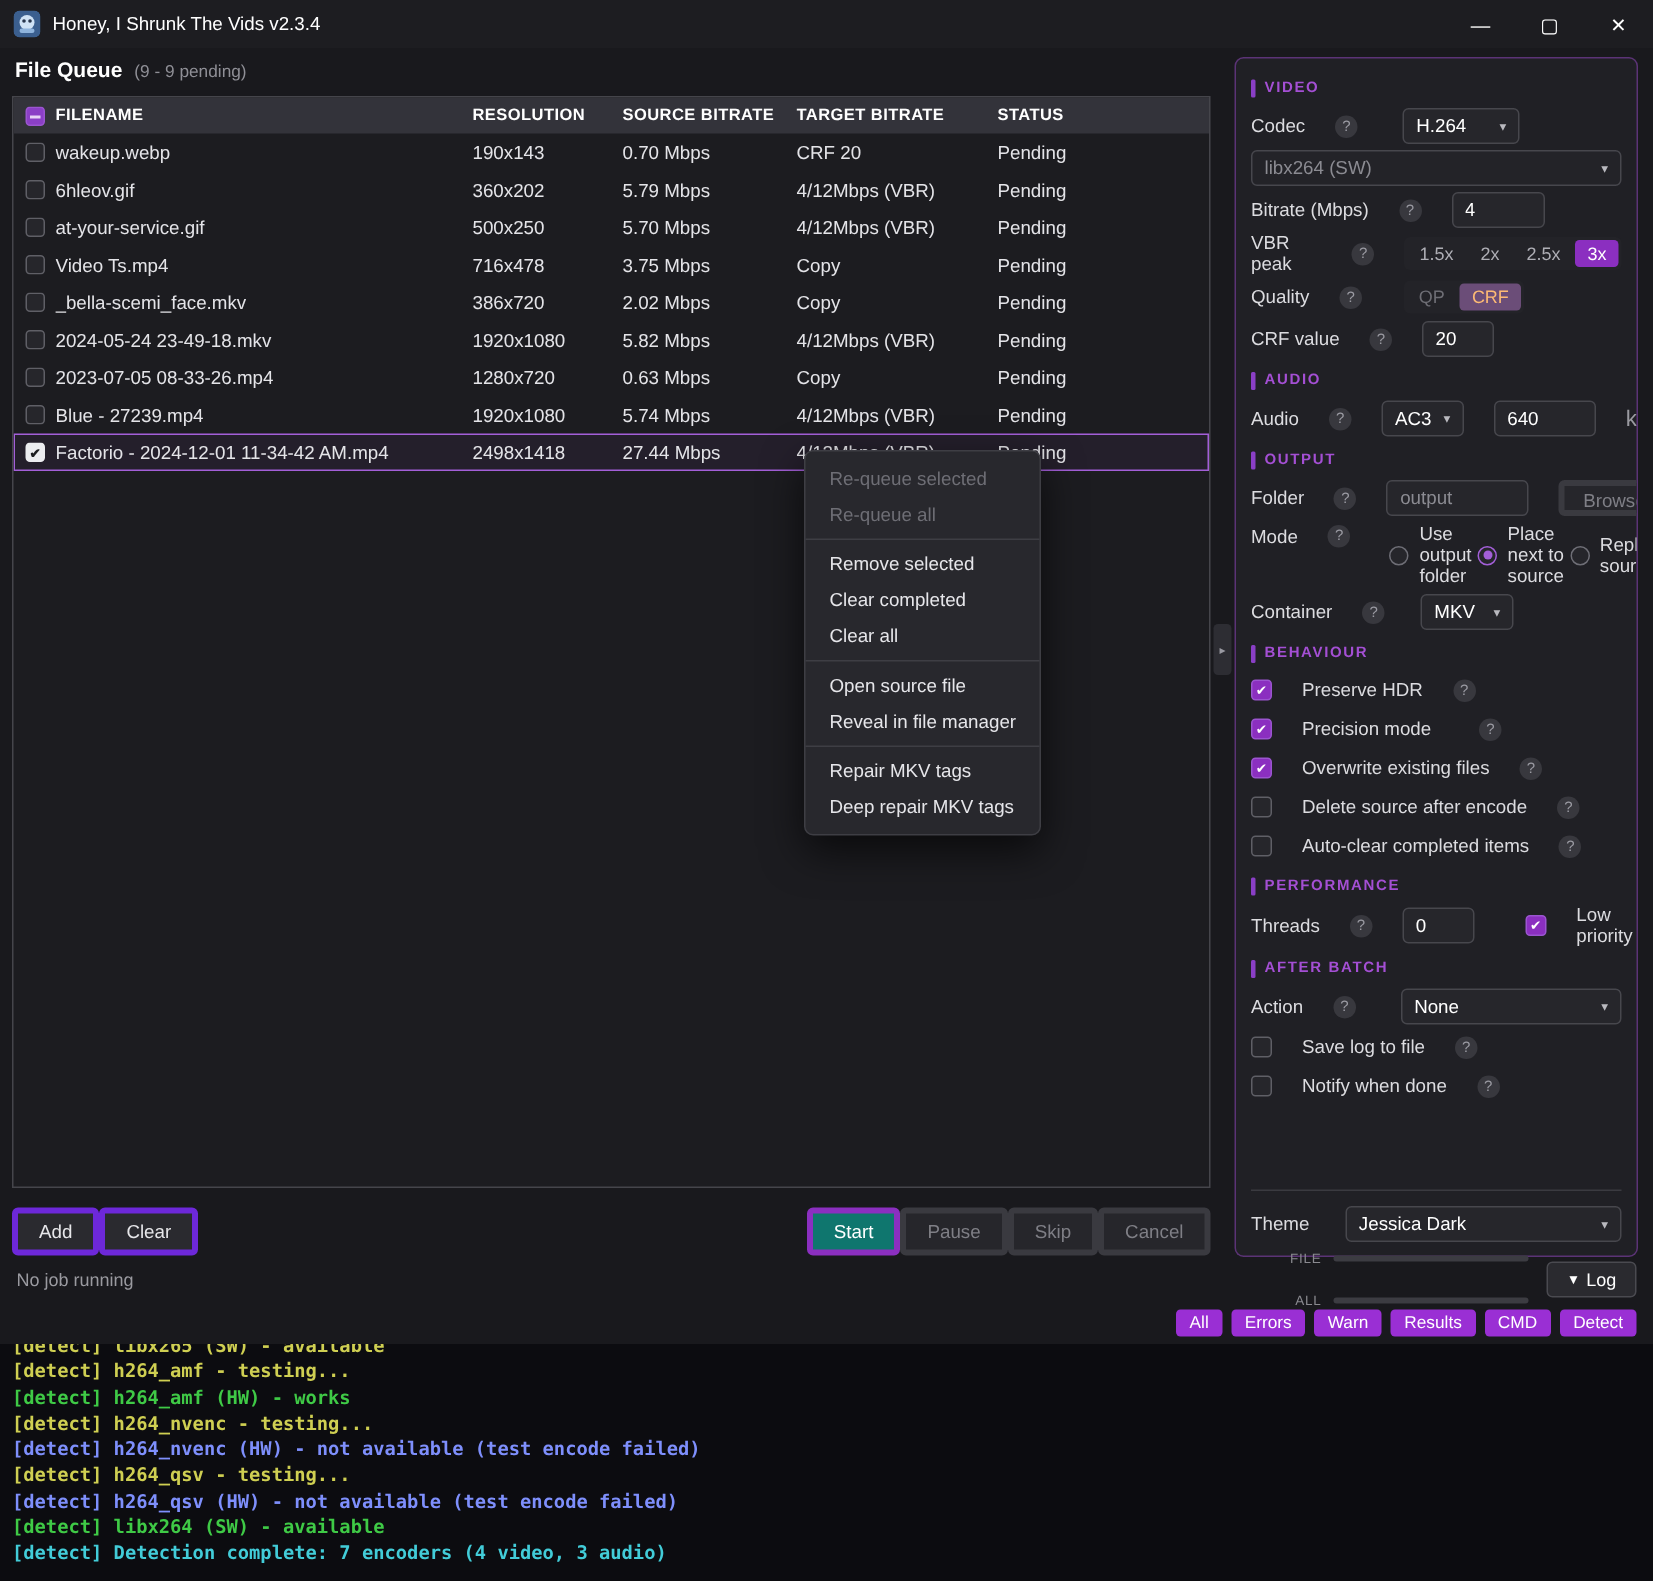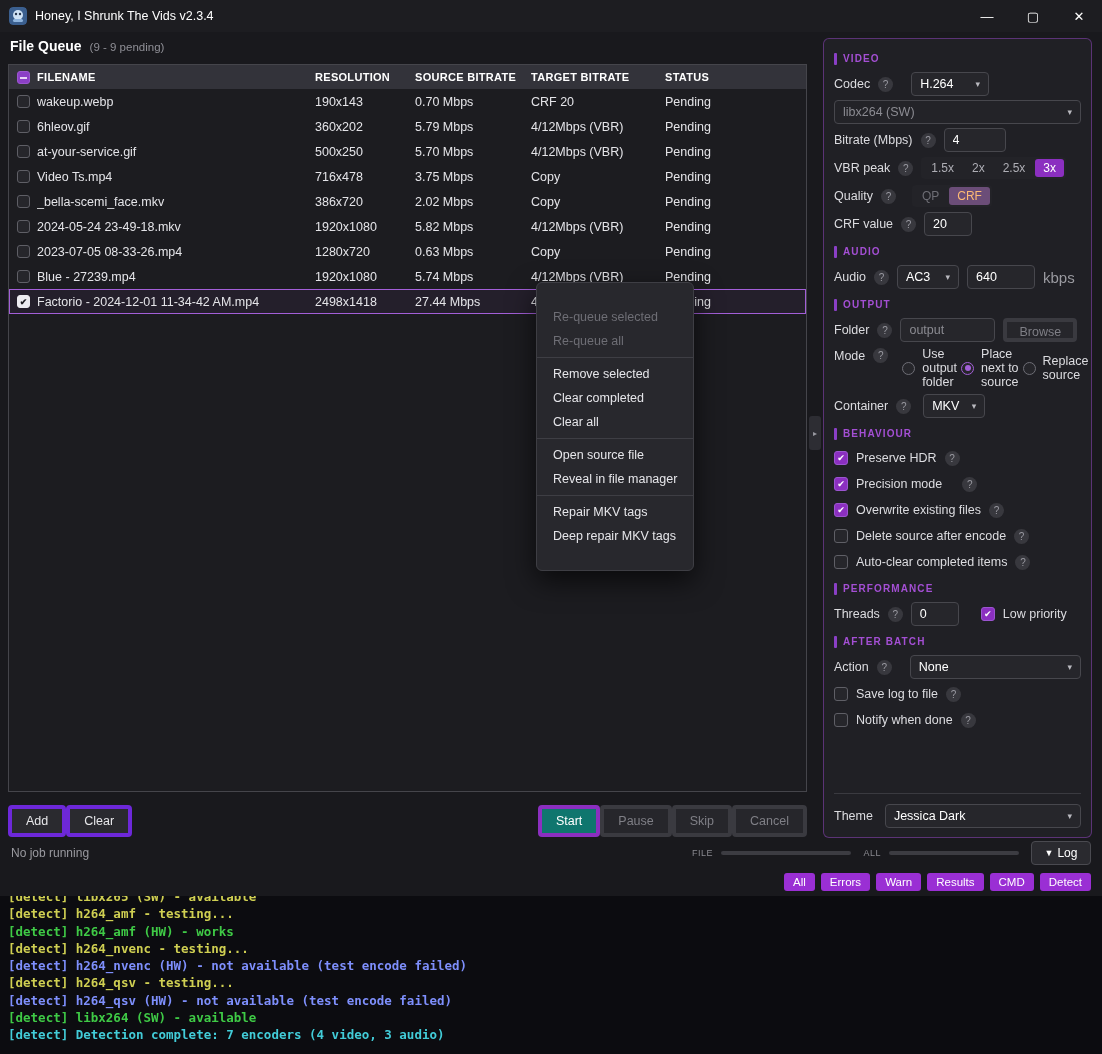--- a/index.html
+++ b/index.html
@@ -39,21 +39,21 @@
 
   
   .gutter{width:16px;display:flex;align-items:center;justify-content:center}
   .collapse-tab{width:12px;height:34px;background:#2d2d33;border-radius:3px;display:flex;align-items:center;justify-content:center;color:#9a9aa2;font-size:8px;margin-top:-10px}
 
   
   .sidebar{flex:1;border:1px solid rgba(150,70,200,.5);border-radius:6px;background:#202025;padding:6px 10px 8px 10px;display:flex;flex-direction:column;overflow:hidden}
   .shead{display:flex;align-items:center;gap:6px;height:17px;margin:5px 0 3px}
   .sbar{width:3px;height:12px;background:#8a3fc6;border-radius:1px}
   .stxt{font-size:10px;font-weight:bold;letter-spacing:1.1px;color:#a44fd4}
-  .srow{display:flex;align-items:center;gap:8px;min-height:26px;margin:1px 0}
+  .srow{display:flex;align-items:center;gap:20px;min-height:26px;margin:1px 0}
   .lbl{font-size:12.5px;color:#dcdce0}
   .dimtxt{color:#9a9aa0;font-size:15px}
   .help{width:15px;height:15px;min-width:15px;border-radius:50%;background:#38383e;color:#9a9aa2;font-size:10px;display:flex;align-items:center;justify-content:center}
   .tin{background:#26262b;border:1px solid #47474d;border-radius:4px;color:#fff;font-size:12.5px;padding:3px 8px;height:24px;font-family:inherit}
   .tin.dim{color:#8b8b92}
   .select{background:#26262b;border:1px solid #47474d;border-radius:4px;height:24px;display:flex;align-items:center;justify-content:space-between;padding:0 8px;gap:8px;font-size:12.5px;color:#fff}
   .select .caret{font-size:9px;color:#b9b9bf}
   .select.dim{color:#8b8b92;background:#232328}
   .grow{flex:1}
   .w48{width:48px}.w62{width:62px}.w68{width:68px}.w78{width:78px}.w95{width:95px}
@@ -67,34 +67,34 @@
   .radio.on::after{content:"";position:absolute;inset:2.5px;border-radius:50%;background:#a35fd8}
   .mode-stack{display:flex;gap:4px;margin:2px 0}
   .mode-opt{display:flex;align-items:center;gap:7px;font-size:12.5px;color:#dcdce0}
   .scb{width:14px;height:14px;min-width:14px;border:1px solid #5f5f66;border-radius:3px;background:#26262b;display:flex;align-items:center;justify-content:center;font-size:9px}
   .scb.on{background:#8b2fc0;border-color:#9b55d0;color:#fff}
   .theme-row{border-top:1px solid #3a3a40;margin-top:auto;padding-top:10px}
 
   
   .statusbar{height:30px;display:flex;align-items:center;padding:0 11px}
   .status-txt{color:#9a9aa0;font-size:12px}
-  .prog-cluster{margin-left:auto;display:flex;flex-direction:row;gap:4px}
+  .prog-cluster{margin-left:auto;display:flex;flex-direction:column;gap:18px}
   .prog-row{display:flex;align-items:center;gap:8px}
   .prog-lbl{font-size:9px;color:#8a8a90;width:26px;text-align:right;letter-spacing:.5px}
   .prog-bar{width:130px;height:4px;background:#3c3c42;border-radius:2px}
   .log-btn{margin-left:12px;width:60px;height:24px;display:flex;align-items:center;justify-content:center;gap:4px;background:#2a2a2f;border:1px solid #4a4a50;border-radius:4px;font-size:12px;color:#fff}
   .filterbar{height:28px;display:flex;justify-content:flex-end;align-items:center;gap:6px;padding:0 11px}
   .fbtn{background:#9a2fd4;color:#fff;font-size:11.5px;padding:3px 9px;border-radius:3px}
   .log{height:158px;background:#0c0c10;padding:0 0 0 8px;font-family:"DejaVu Sans Mono",monospace;font-size:12.5px;font-weight:bold;line-height:17.3px;overflow:hidden}
   .log .line{white-space:nowrap}
   .log .line:first-child{margin-top:-8px}
   .c-yellow{color:#cfcf52}.c-green{color:#3fca46}.c-blue{color:#7e8ffc}.c-cyan{color:#42ccd8}
 
   
-  .context-menu{position:absolute;left:536px;top:282px;width:158px;background:#28282d;border:1px solid #3e3e44;border-radius:6px;box-shadow:0 10px 28px rgba(0,0,0,.65);padding:22px 0;z-index:50}
+  .context-menu{position:absolute;left:536px;top:300px;width:158px;background:#28282d;border:1px solid #3e3e44;border-radius:6px;box-shadow:0 10px 28px rgba(0,0,0,.65);padding:6px 0;z-index:50}
   .cm-item{height:24px;line-height:24px;padding:0 16px;font-size:12.5px;color:#e6e6ea;white-space:nowrap}
   .cm-item.disabled{color:#6e6e75}
   .cm-sep{height:1px;background:#3e3e44;margin:4px 0}
 </style>
 </head>
 <body>
 
 <div class="titlebar">
   <svg class="app-icon" viewBox="0 0 18 18">
     <rect x="0" y="0" width="18" height="18" rx="4" fill="#3b5f8f"></rect>

